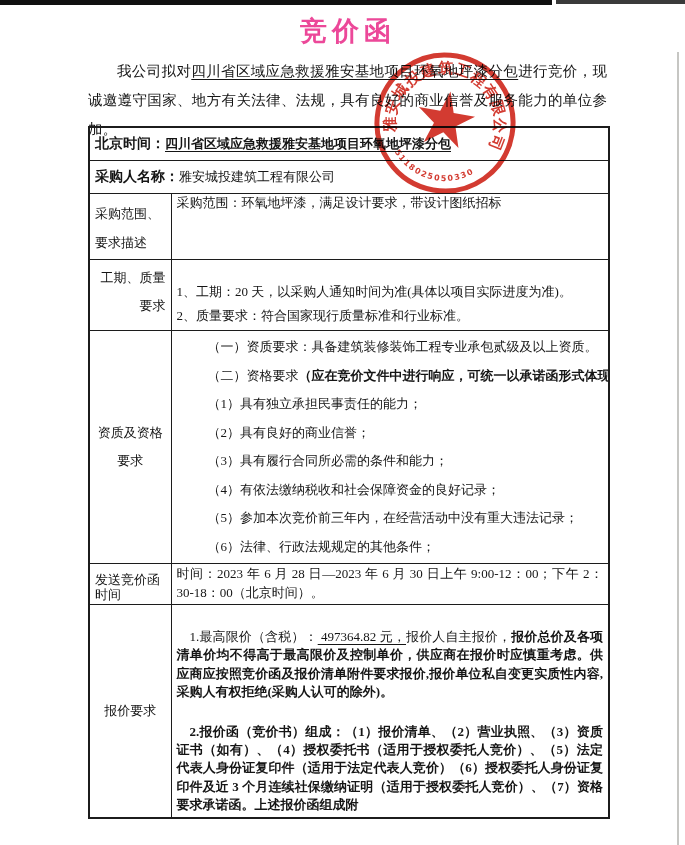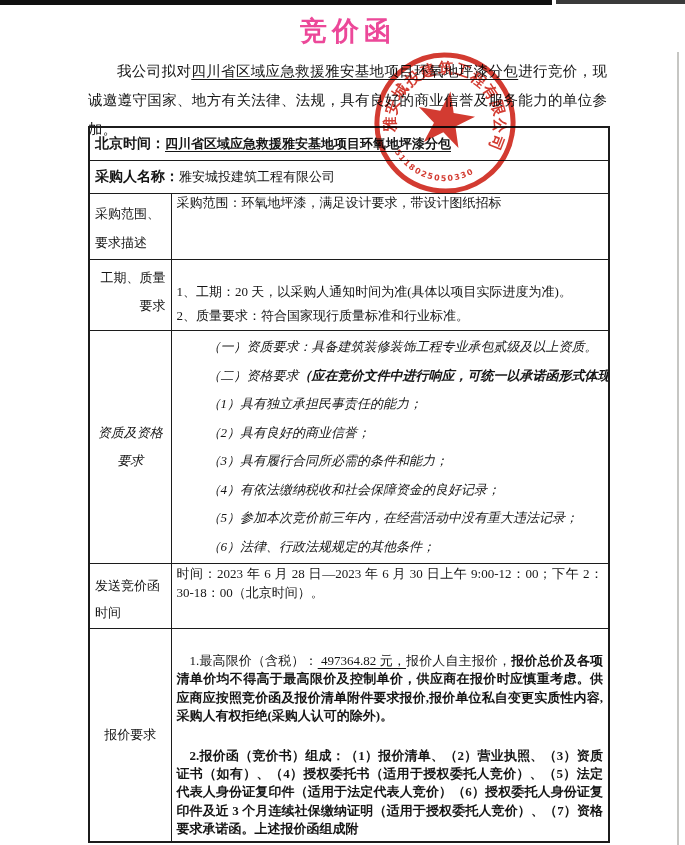--- a/index.html
+++ b/index.html
@@ -45,26 +45,26 @@
   tr.r3 th.method{ padding-top:6px; line-height:20px; }
   tr.r4 th, tr.r4 td{ height:62px; }
   tr.r4 td.cont{ line-height:31px; padding-top:6px; text-align:justify; }
   tr.r4 th{ padding-top:6px; }
   tr.r5 th, tr.r5 td{ height:58px; }
   tr.r5 th{ line-height:29px; padding-top:5px; }
   tr.r5 td{ padding-top:0;font-family:Liberation Serif, serif; }
   tr.r6 th, tr.r6 td{ height:62px; }
   tr.r6 th{ text-align:right; line-height:28px; padding-top:4px; }
   tr.r6 td{ line-height:24px; padding-top:20px; }
-  tr.r7 th, tr.r7 td{ height:231px;font-style:italic; }
+  tr.r7 th, tr.r7 td{ height:231px; }
   tr.r7 th{ vertical-align:middle; text-align:center; line-height:28px; }
   tr.r7 td{ padding-left:36px; padding-right:8px; }
   tr.r7 td .qitem{ line-height:28.5px; white-space:nowrap; }
   tr.r8 th, tr.r8 td{ height:37px; }
-  tr.r8 th{ line-height:27px; padding-top:8px; }
+  tr.r8 th{ line-height:15px; padding-top:8px; }
   tr.r8 td{ line-height:18.5px; padding-top:1px; text-align:justify; }
   tr.r9 th, tr.r9 td{ height:147px; }
   tr.r9 th{ vertical-align:middle; text-align:center; }
   tr.r9 td{ line-height:18.4px; padding-top:2px; text-align:justify; }
   tr.r9 td p{ text-indent:1em;margin-top:21px; }
   .lab-inline{ font-size:14px; font-weight:700; }
   .val{ font-size:13px; }
   .phone{ letter-spacing:1px; }
 
   .seal{

